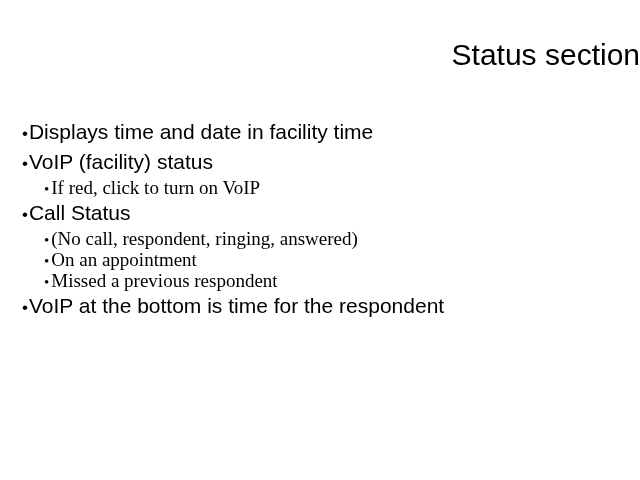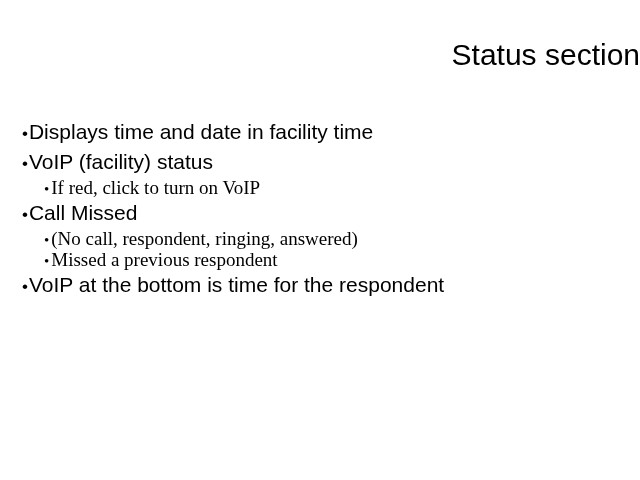--- a/index.html
+++ b/index.html
@@ -83,28 +83,31 @@
 
     <div class="bullet-line lvl1">
       <span class="bullet-mark">•</span><span class="bullet-text">VoIP (facility) status</span>
     </div>
 
     <div class="bullet-line lvl2">
       <span class="bullet-mark">•</span><span class="bullet-text">If red, click to turn on VoIP</span>
     </div>
 
     <div class="bullet-line lvl1">
-      <span class="bullet-mark">•</span><span class="bullet-text">Call Missed</span>
+      <span class="bullet-mark">•</span><span class="bullet-text">Call Status</span>
     </div>
 
     <div class="bullet-line lvl2">
       <span class="bullet-mark">•</span><span class="bullet-text">(No call, respondent, ringing, answered)</span>
     </div>
 
 
+    <div class="bullet-line lvl2">
+      <span class="bullet-mark">•</span><span class="bullet-text">On an appointment</span>
+    </div>
 
 
     <div class="bullet-line lvl2">
       <span class="bullet-mark">•</span><span class="bullet-text">Missed a previous respondent</span>
     </div>
 
     <div class="bullet-line lvl1">
       <span class="bullet-mark">•</span><span class="bullet-text">VoIP at the bottom is time for the respondent</span>
     </div>
 

